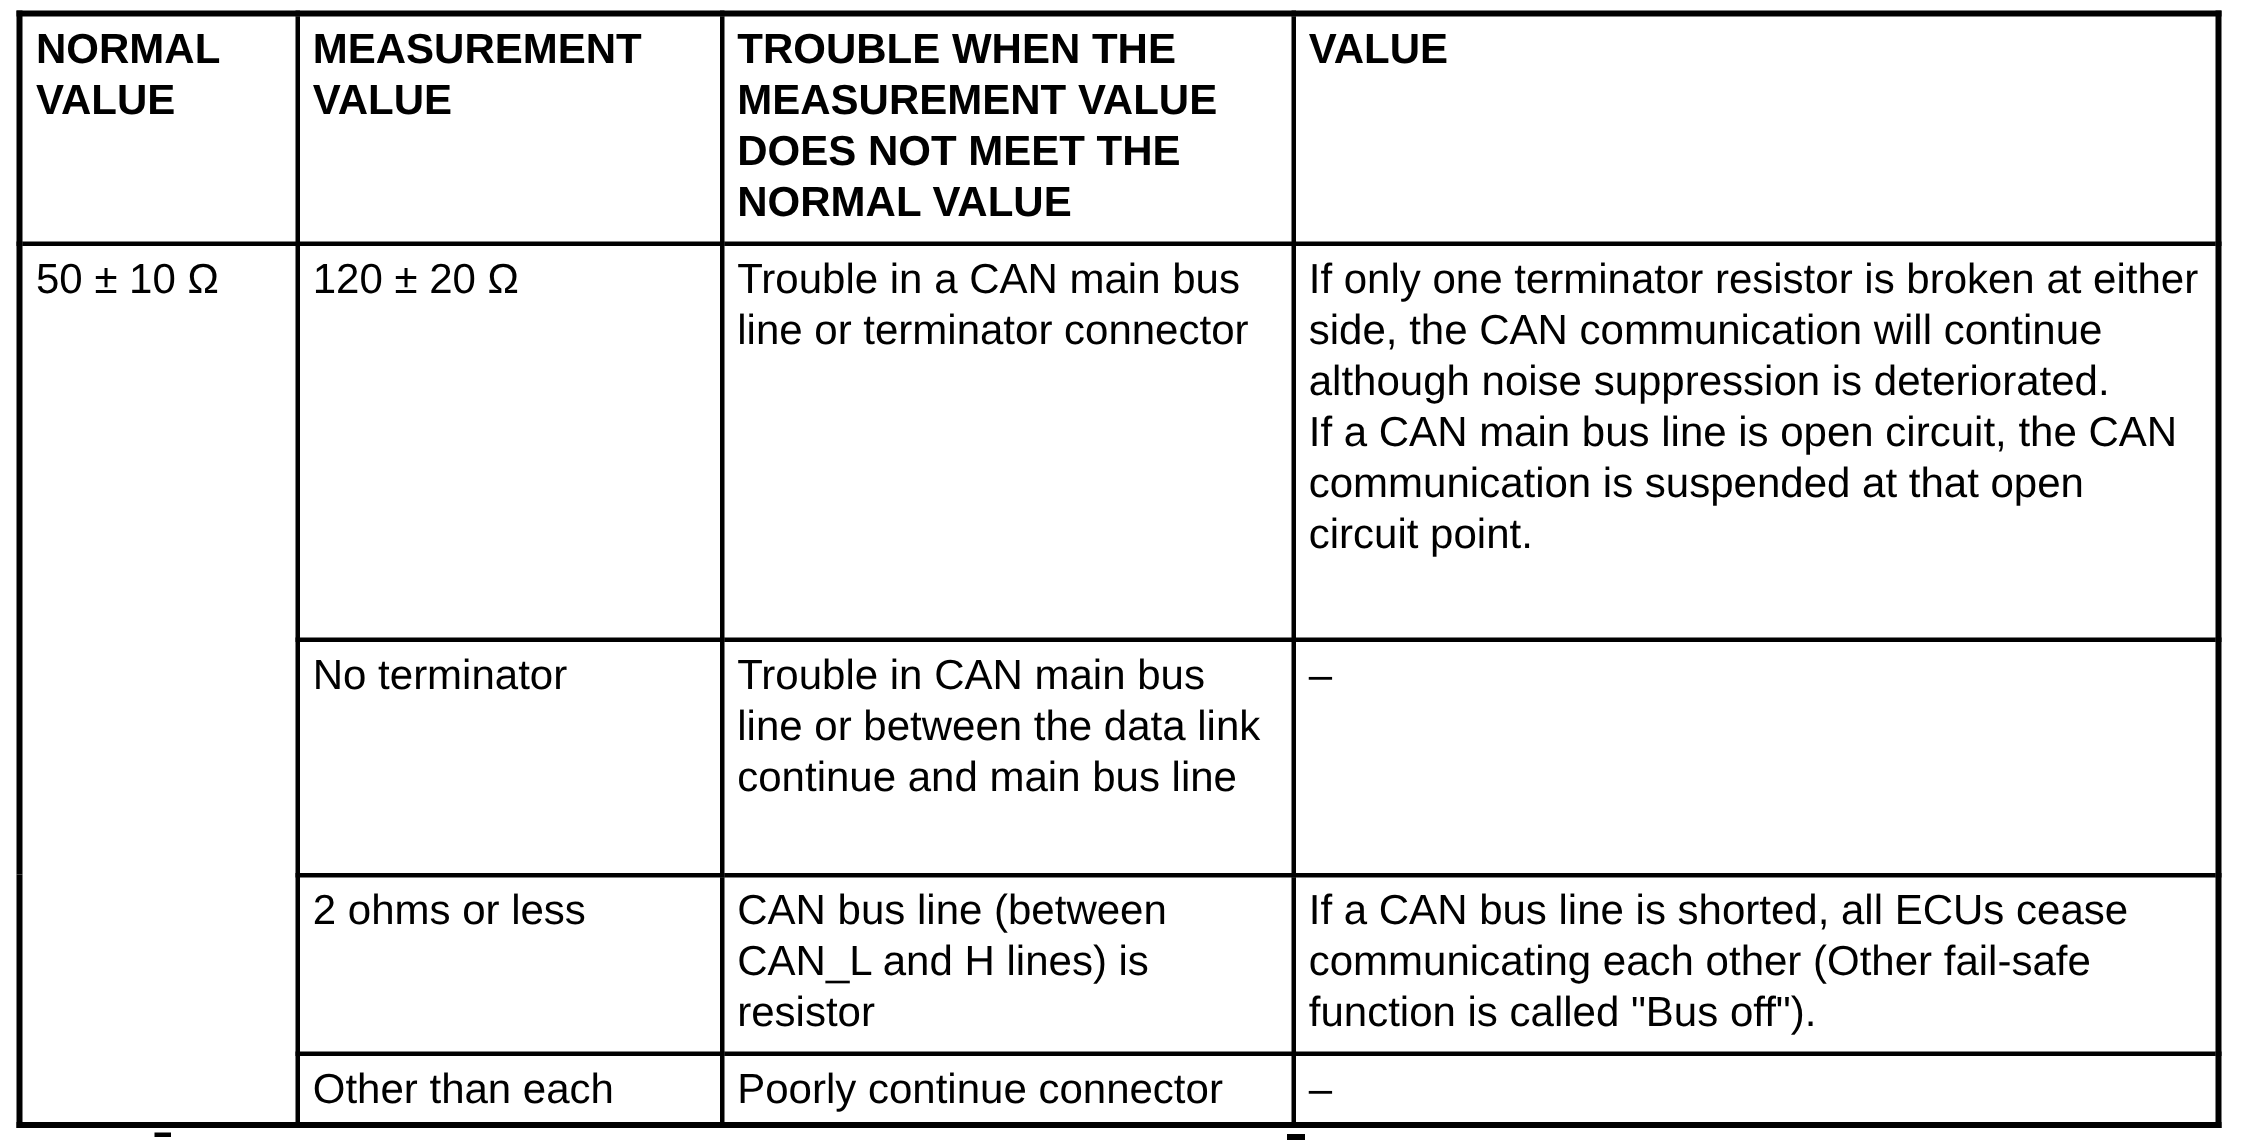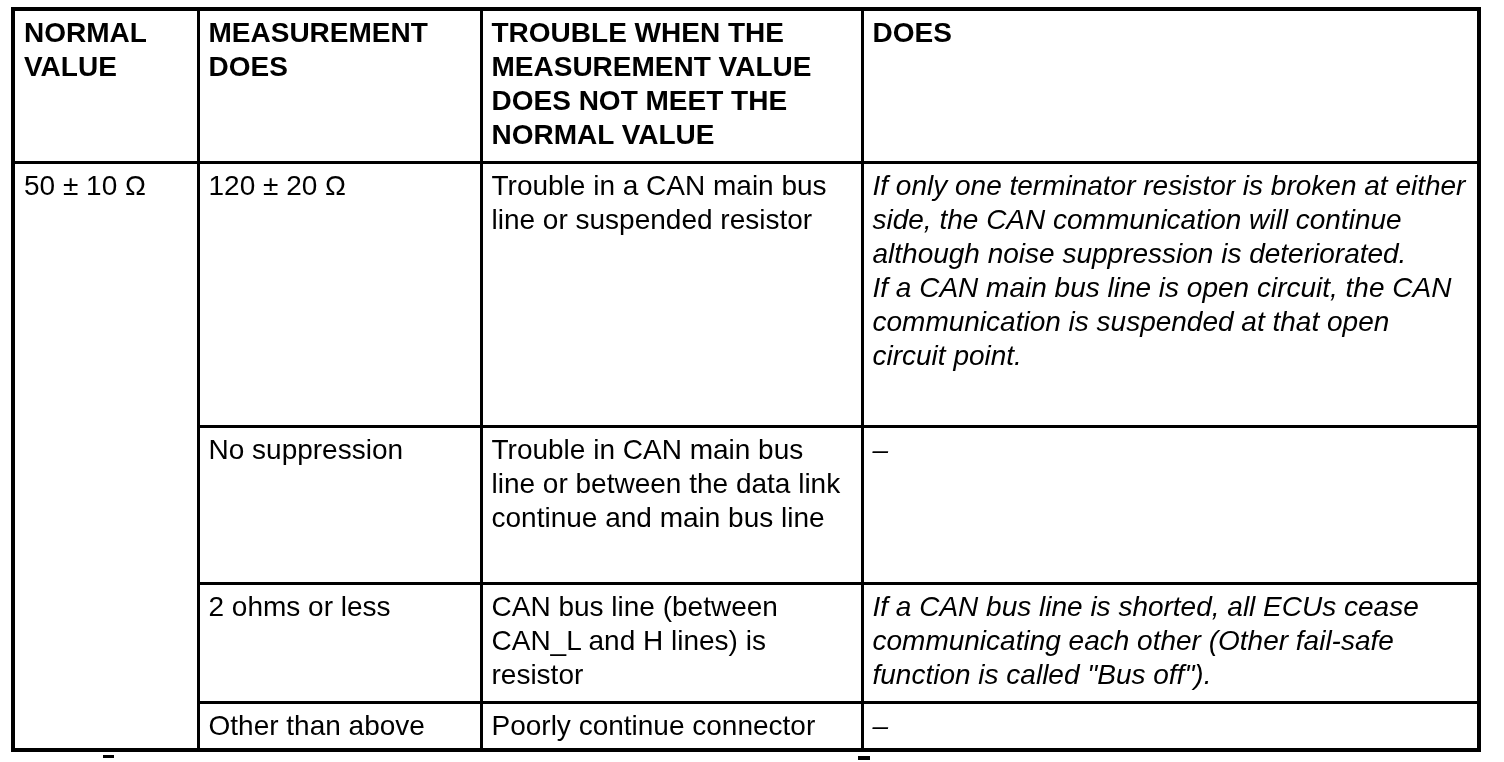--- a/index.html
+++ b/index.html
@@ -43,21 +43,21 @@
   }
   col.c1 { width: 185px; }
   col.c2 { width: 283px; }
   col.c3 { width: 381px; }
   col.c4 { width: 617px; }
   tr.hdr    { height: 153px; }
   tr.row-0  { height: 264px; }
   tr.row-1  { height: 157px; }
   tr.row-2  { height: 119px; }
   tr.row-3  { height: 48px; }
-  td.note { white-space: pre-line; font-style: italic; }
+  td.note { white-space: pre-line; }
   .stray-mark {
     position: absolute;
     background: #000000;
   }
   .stray-mark.m1 { left: 103px; top: 755px; width: 11px; height: 3px; }
   .stray-mark.m2 { left: 858px; top: 756px; width: 12px; height: 4px; }
 </style>
 </head>
 <body>
 
@@ -66,45 +66,45 @@
   <table class="spec-table">
     <colgroup>
       <col class="c1">
         <col class="c2">
         <col class="c3">
         <col class="c4">
     </colgroup>
     <thead>
       <tr class="hdr">
         <th>NORMAL VALUE</th>
-        <th>MEASUREMENT DOES</th>
+        <th>MEASUREMENT VALUE</th>
         <th>TROUBLE WHEN THE MEASUREMENT VALUE DOES NOT MEET THE NORMAL VALUE</th>
-        <th>DOES</th>
+        <th>VALUE</th>
       </tr>
     </thead>
     <tbody>
       <tr class="row-0">
         <td rowspan="4">50 ± 10 Ω</td>
         <td>120 ± 20 Ω</td>
-        <td>Trouble in a CAN main bus line or suspended resistor</td>
+        <td>Trouble in a CAN main bus line or terminator connector</td>
         <td class="note">If only one terminator resistor is broken at either side, the CAN communication will continue although noise suppression is deteriorated.
 If a CAN main bus line is open circuit, the CAN communication is suspended at that open circuit point.</td>
       </tr>
       <tr class="row-1">
-        <td>No suppression</td>
+        <td>No terminator</td>
         <td>Trouble in CAN main bus line or between the data link continue and main bus line</td>
         <td class="note">–</td>
       </tr>
       <tr class="row-2">
         <td>2 ohms or less</td>
         <td>CAN bus line (between CAN_L and H lines) is resistor</td>
         <td class="note">If a CAN bus line is shorted, all ECUs cease communicating each other (Other fail-safe function is called "Bus off").</td>
       </tr>
       <tr class="row-3">
-        <td>Other than above</td>
+        <td>Other than each</td>
         <td>Poorly continue connector</td>
         <td class="note">–</td>
       </tr>
     </tbody>
   </table>
 
   <div class="stray-mark m1"></div>
   <div class="stray-mark m2"></div>
 
 </div>

